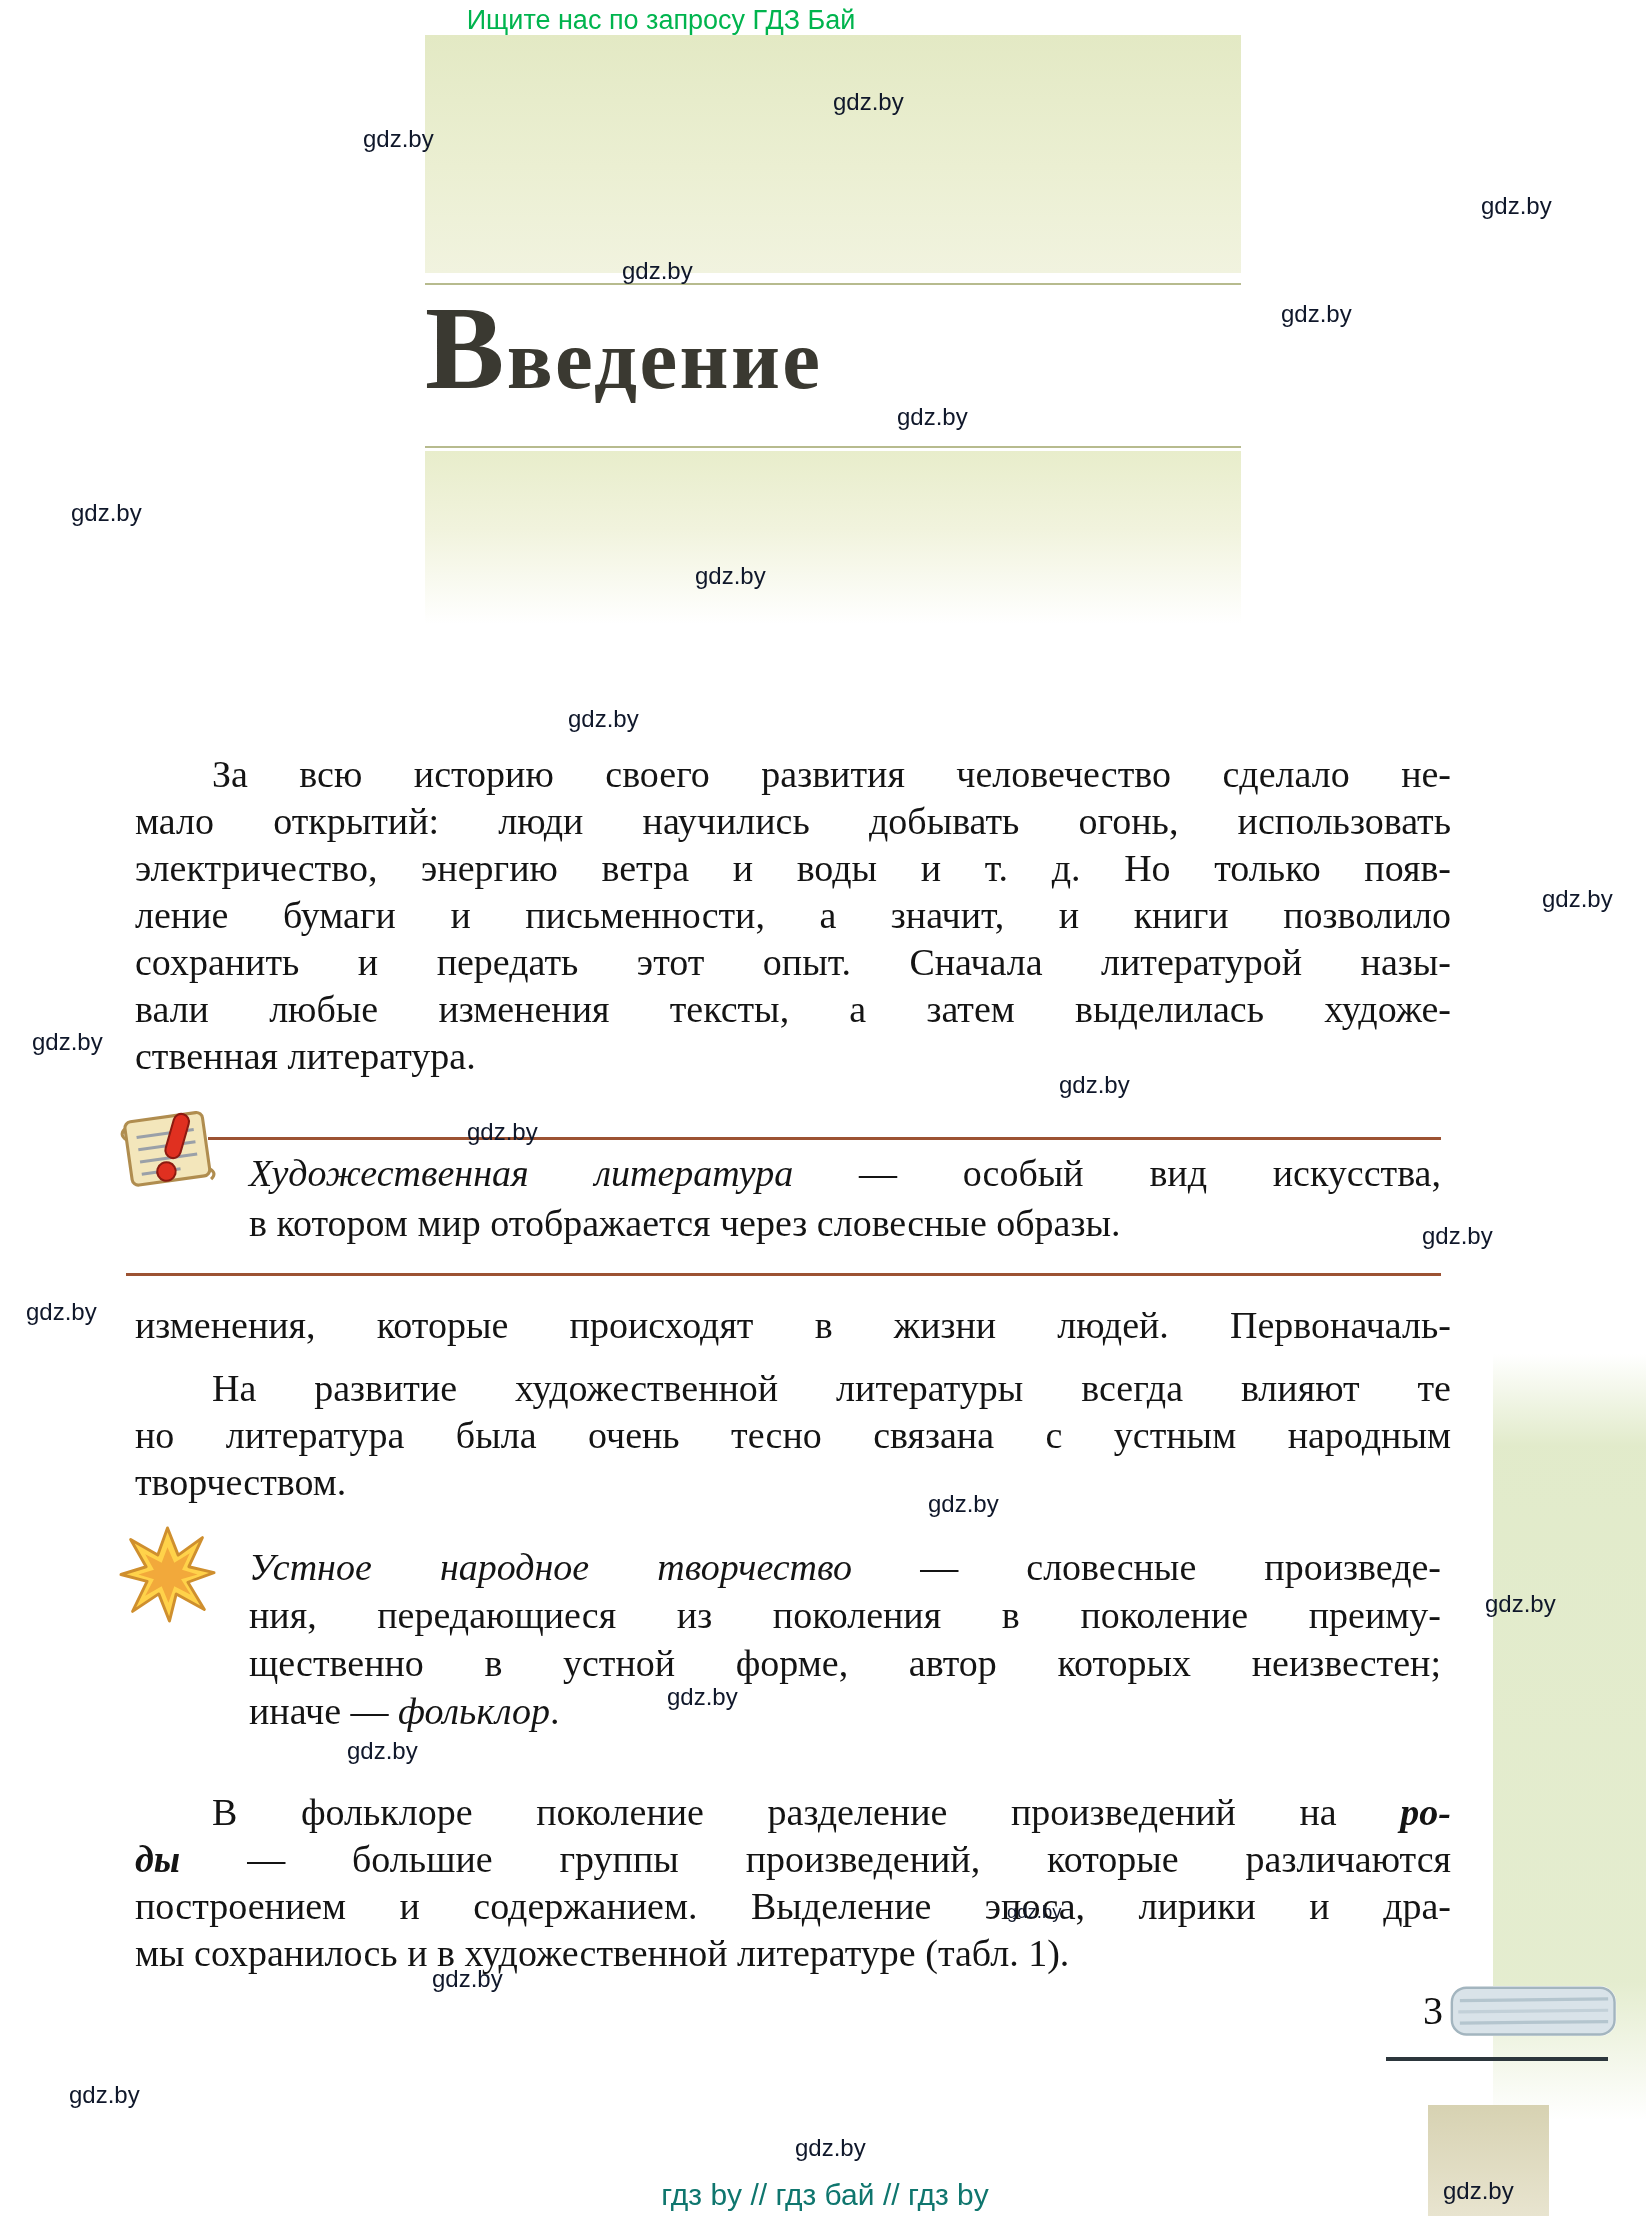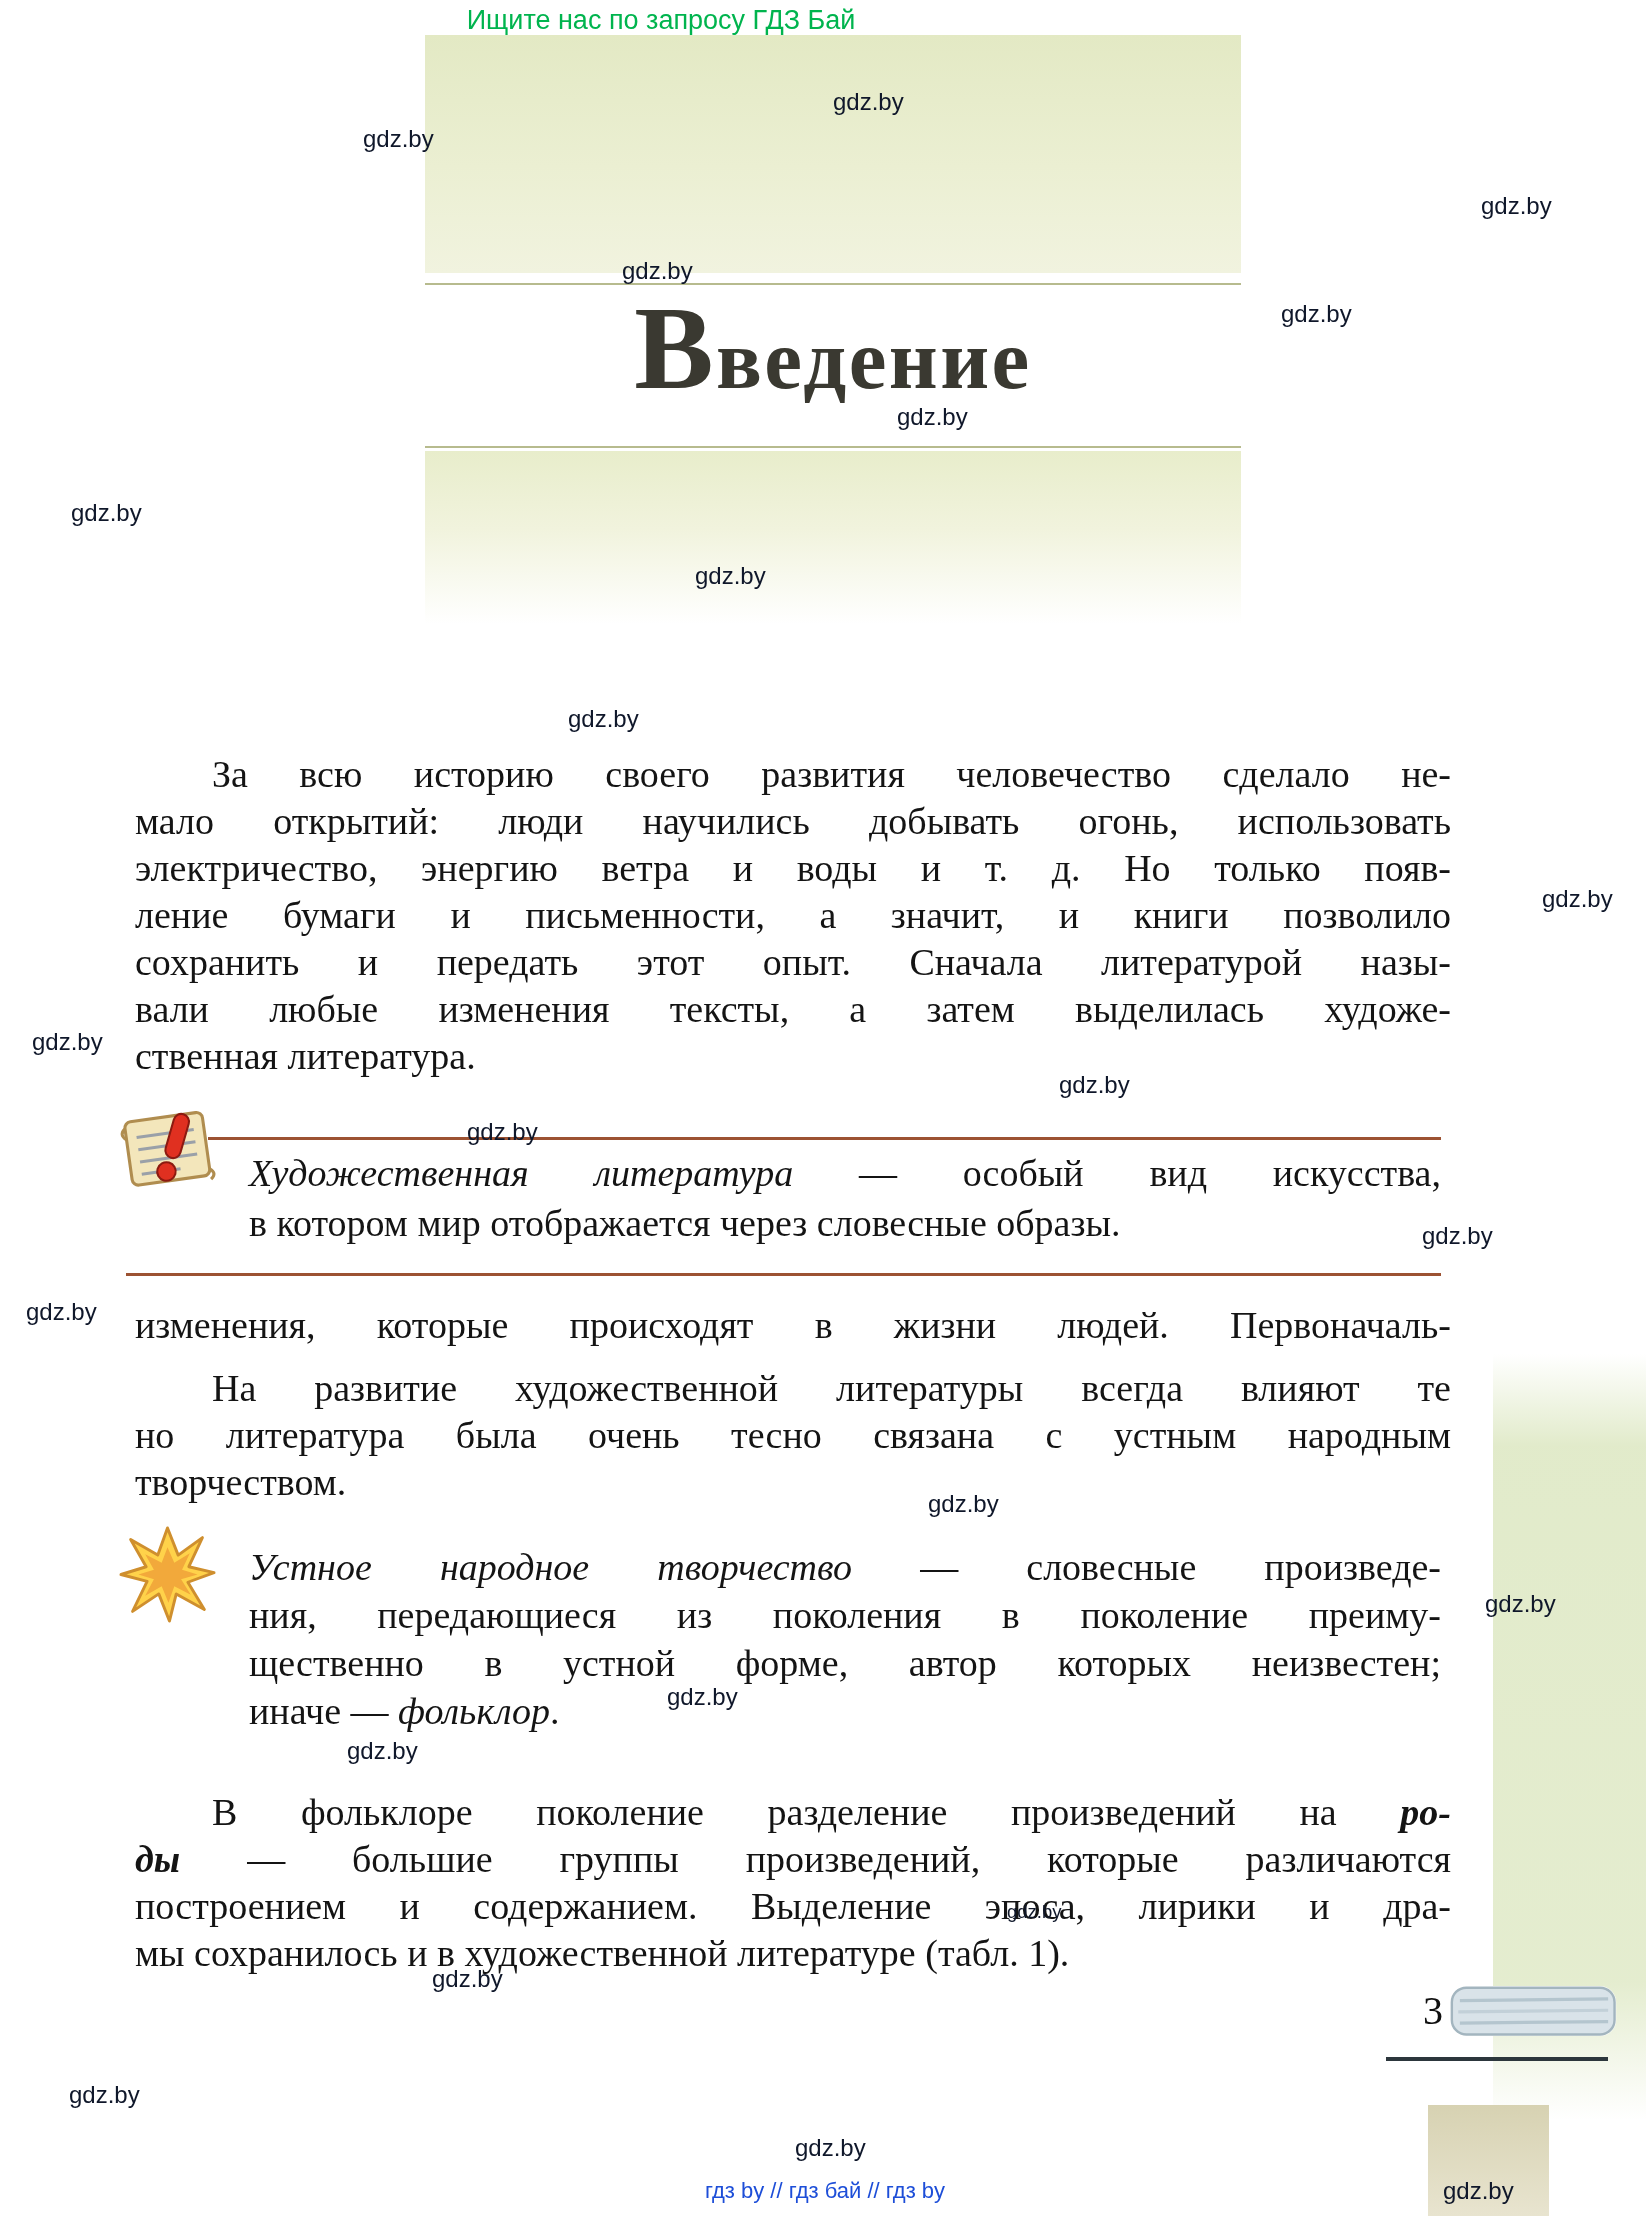--- a/index.html
+++ b/index.html
@@ -19,21 +19,21 @@
   .band { position: absolute; left: 425px; width: 816px; }
   .band1 { top: 35px; height: 238px;
     background: linear-gradient(180deg, #e3e9c4 0%, #ebefd2 55%, #f1f3df 100%); }
   .band2 { top: 451px; height: 173px;
     background: linear-gradient(180deg, #e8edcb 0%, #f1f3dd 45%, #ffffff 100%); }
   .band-rule { position: absolute; left: 425px; width: 816px; height: 2.4px; background: #b7bb8e; }
   .rule-top { top: 283px; }
   .rule-mid { top: 446px; }
   .title {
     position: absolute; left: 425px; top: 311px; width: 816px; margin: 0;
-    text-align: center; font-weight: bold; color: #3a3931;
+    font-weight: bold; color: #3a3931;
     font-size: 85px; line-height: 1.15; letter-spacing: 2.4px;
   }
   .title .initial { font-size: 119px; line-height: 0; }
   
   .textblock { position: absolute; font-size: 38px; line-height: 47px; }
   #p1 { left: 135px; top: 735px;  width: 1316px; }
   #p2 { left: 135px; top: 1302px; width: 1316px; }
   #p3 { left: 135px; top: 1773px; width: 1316px; }
   #def1-text { left: 249px; top: 1148px; width: 1192px; line-height: 50px; }
   #def2-text { left: 249px; top: 1543px; width: 1192px; line-height: 48px; }
@@ -62,22 +62,22 @@
   .page-corner { position: absolute; left: 1386px; top: 1981px; width: 235px; height: 81px; }
   .page-corner .book { position: absolute; left: 61px; top: 0; width: 174px; height: 73px; }
   .page-number {
     position: absolute; left: 37px; top: 6.4px;
     font-size: 40px; color: #101010;
   }
   .corner-line { position: absolute; left: 1386px; top: 2057px; width: 222px; height: 4px; background: #2c363c; }
   
   .footer {
     position: absolute; left: 825px; top: 2178px; transform: translateX(-50%);
-    font-family: "Liberation Sans", sans-serif; font-size: 22px;
-    color: #1d4ed8; white-space: nowrap; cursor: pointer;
+    font-family: "Liberation Sans", sans-serif; font-size: 30px;
+    color: #0f766e; white-space: nowrap; cursor: pointer;
   }
   
   .wm-layer { position: absolute; inset: 0; pointer-events: none; z-index: 50; }
   .wm {
     position: absolute; transform: translateY(-50%);
     font-family: "Liberation Sans", sans-serif; font-size: 24px; color: #0f172a;
     white-space: nowrap;
   }
   .wm.small { font-size: 18.5px; }
 </style>

